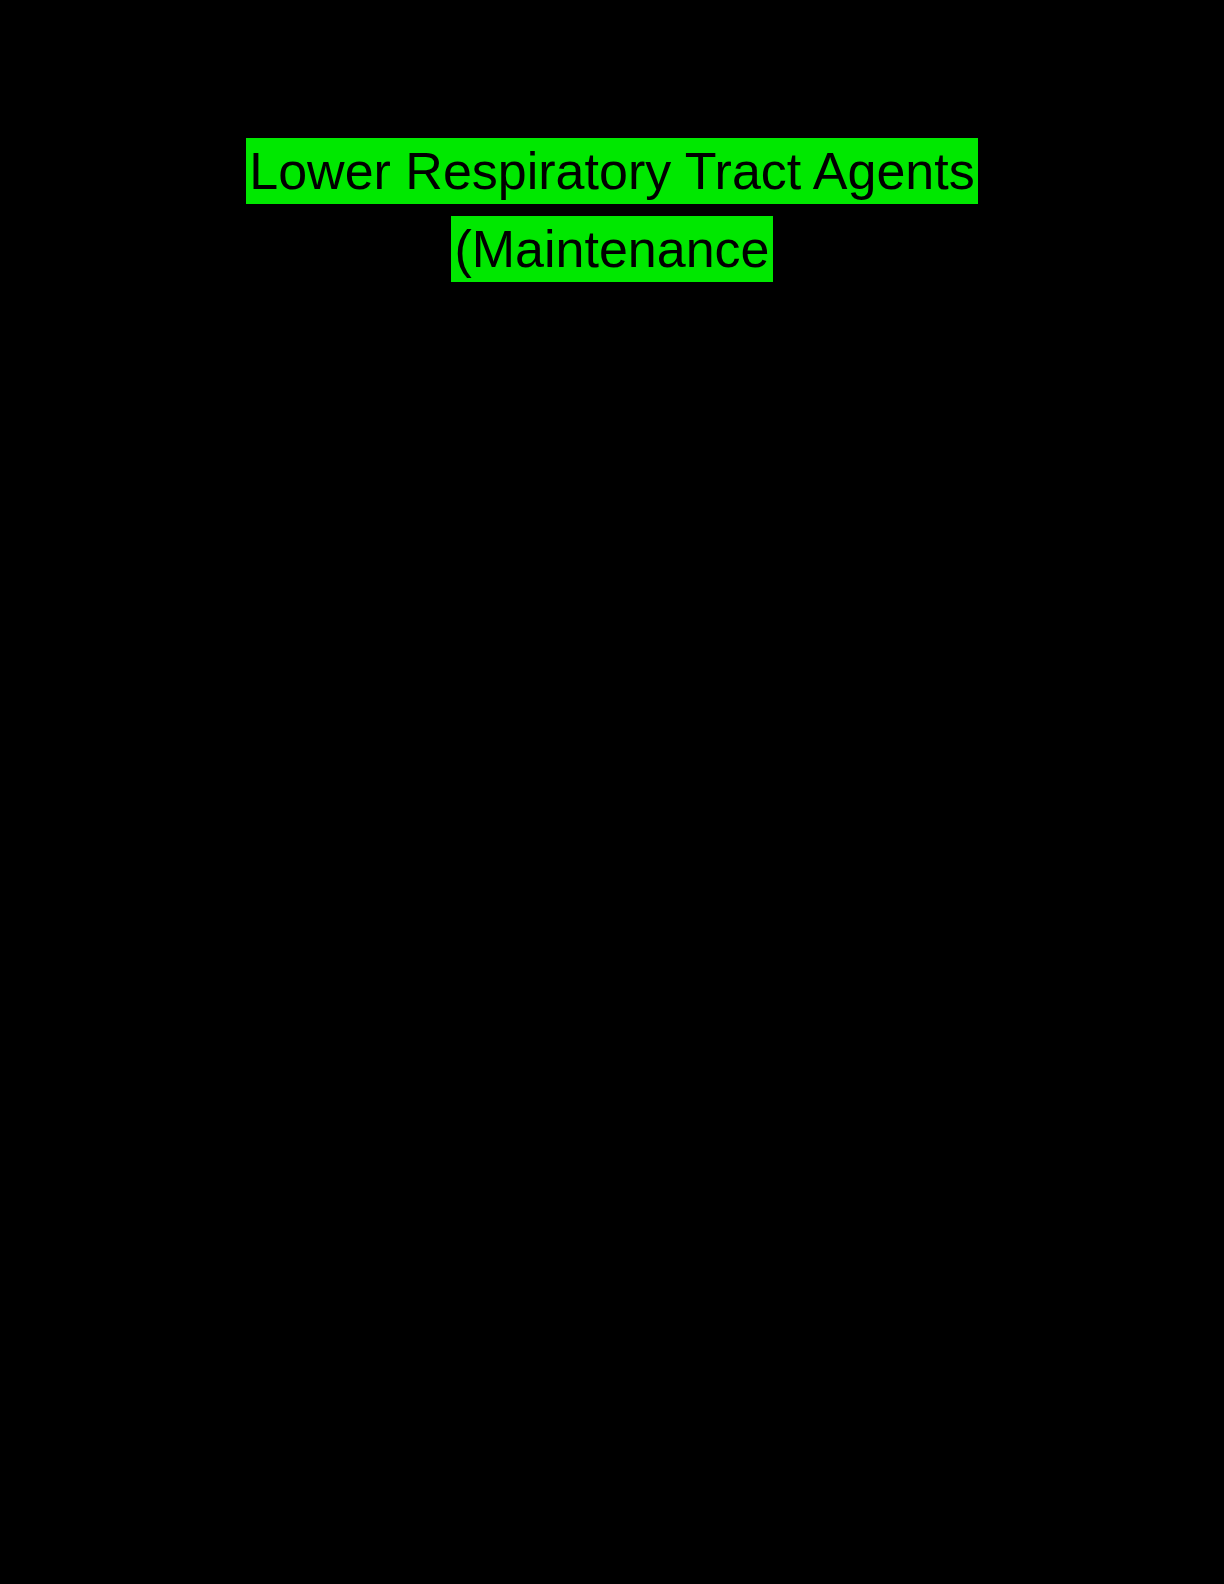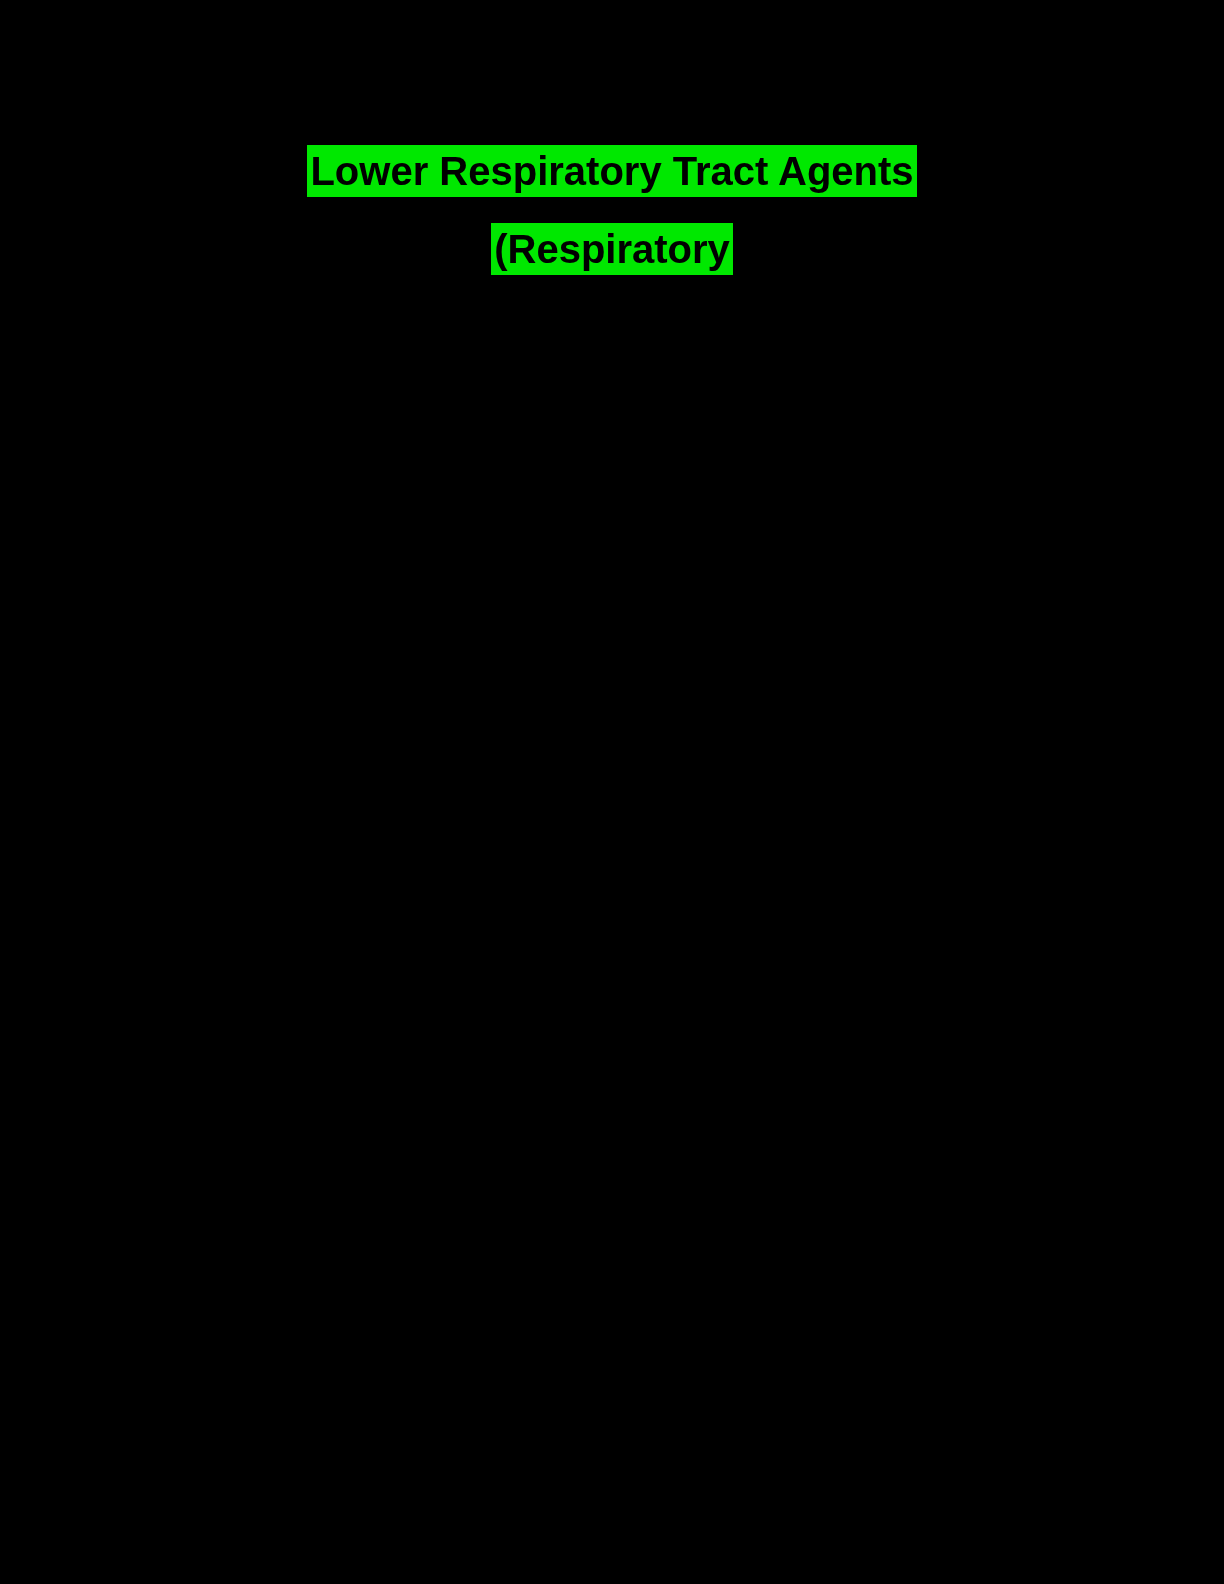--- a/index.html
+++ b/index.html
@@ -22,35 +22,35 @@
     position: absolute;
     inset: 0;
     background: var(--page-bg);
   }
   .title-block {
     position: absolute;
     top: 132px;
     left: 0;
     right: 0;
     text-align: center;
-    font-size: 40px;
+    font-size: 52px;
     line-height: 78px;
-    font-weight: 700;
+    font-weight: 400;
     color: var(--title-text);
   }
   .title-line {
     display: inline;
     background: var(--highlight-green);
     color: var(--title-text);
     padding: 4px 3px;
     white-space: nowrap;
   }
 </style>
 </head>
 <body>
 
 <div class="page">
   <div class="title-block">
     <span class="title-line">Lower Respiratory Tract Agents</span>
     <br>
-    <span class="title-line">(Respiratory</span>
+    <span class="title-line">(Maintenance</span>
   </div>
 </div>
 
 </body></html>

